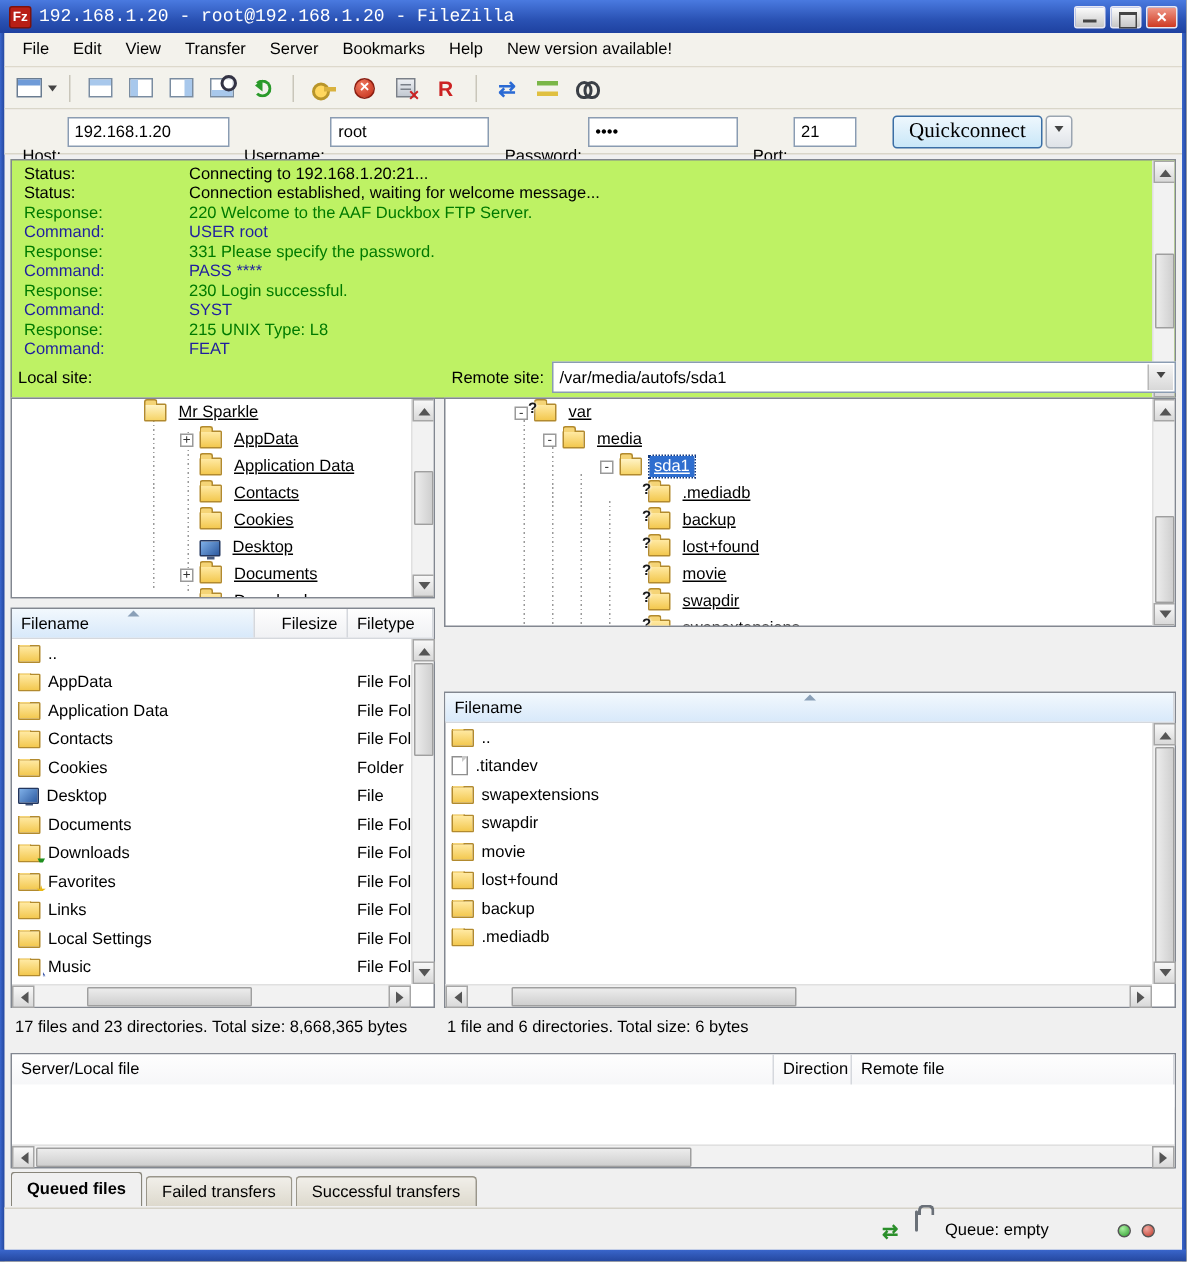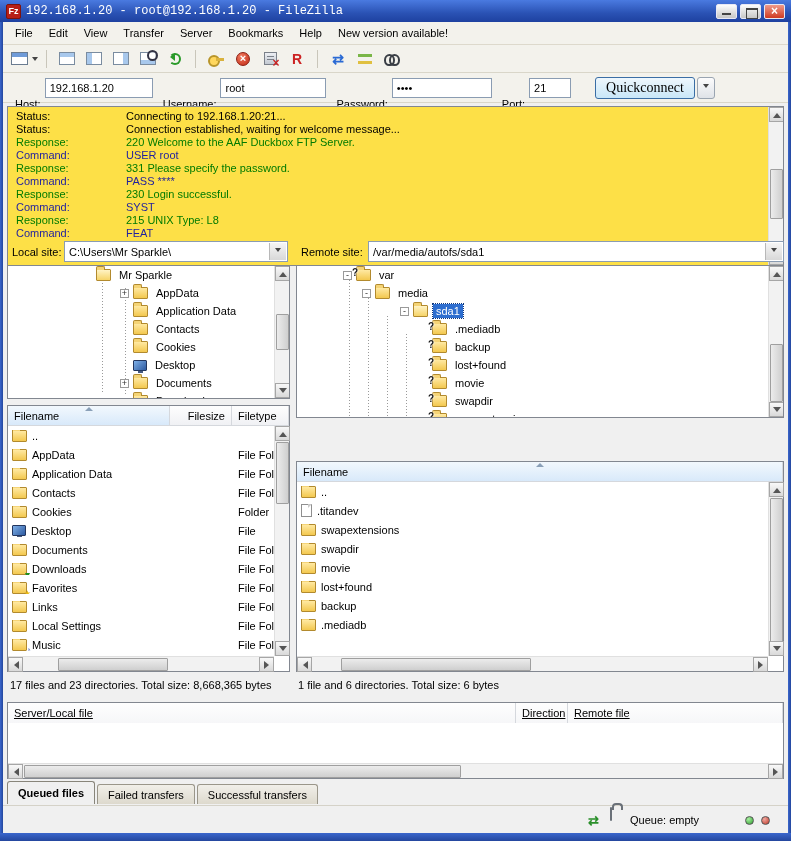--- a/index.html
+++ b/index.html
@@ -70,21 +70,21 @@
     border-bottom:1px solid #d9d6c9; display:flex; align-items:center; padding-left:12px; }
   .qlabel { margin-right:4px;margin-top:32px; }
   .qinput { height:20px; border:1px solid #8a9cb2; background:#fff; padding:0 4px;
     font-family:"Liberation Sans", sans-serif; font-size:11px; }
   .qc-btn { height:22px; margin-left:24px; padding:0 10px; border:1px solid #3a6ea5; border-radius:3px;
     background:linear-gradient(#eef7fd,#c9e7f8); font-family:Liberation Serif, serif; font-size:14px; }
   .qc-drop { height:22px; width:18px; margin-left:2px; border:1px solid #9aa5b1; border-radius:3px;
     background:linear-gradient(#fcfcfc,#dfe3e8); display:flex; align-items:center; justify-content:center; }
 
   
-  .logpane { position:absolute; left:7px; top:106px; width:777px; height:160px; background:#fde047;
+  .logpane { position:absolute; left:7px; top:106px; width:777px; height:160px; background:#bef264;
     border:1px solid #828790; padding:3px 0 0 8px; overflow:hidden; }
   .logline { height:13px; line-height:13px; white-space:nowrap; }
   .loglabel { display:inline-block; width:110px; }
   .log-status   { color:#000; }
   .log-command  { color:#1f1f9f; }
   .log-response { color:#007a00; }
 
   
   .vscroll { position:absolute; width:15px; background:#f2f2f2; border-left:1px solid #e0e0e0; }
   .hscroll { position:absolute; height:15px; background:#f2f2f2; border-top:1px solid #e0e0e0; }
@@ -116,21 +116,21 @@
     text-align:center; font-size:9px; line-height:7px; color:#333; position:relative; }
   .exp.minus::before { content:"-"; } .exp.plus::before { content:"+"; }
   .ficon { position:relative; margin-right:5px; flex:none; }
   .fold { display:block; width:15px; height:12px; background:linear-gradient(#ffe9a2,#f3c84f);
     border:1px solid #b28a2e; border-radius:1px; position:relative; }
   .fold::before { content:""; position:absolute; top:-4px; left:-1px; width:7px; height:3px;
     background:#f5d476; border:1px solid #b28a2e; border-bottom:none; border-radius:2px 2px 0 0; }
   .fold.open { background:linear-gradient(#fff3c4,#f6d468); }
   .q-badge::after { content:"?"; position:absolute; left:-4px; top:-2px; font-weight:bold; font-size:10px;
     color:#1a1a1a; z-index:3; text-shadow:0 0 2px #fff, 0 0 2px #fff; }
-  .tlabel { padding:1px 3px; }
+  .tlabel { padding:1px 3px;text-decoration:underline; }
   .tlabel.selected { background:#2e6ecf; color:#fff; outline:1px dotted #10377d; }
   .guide { position:absolute; width:1px; z-index:1;
     background-image:repeating-linear-gradient(to bottom,#9a9a9a 0 1px,transparent 1px 3px); }
 
   .icon-desktop { display:block; width:14px; height:11px; border:1px solid #23365e; border-radius:1px;
     background:linear-gradient(135deg,#7fb0e8,#2d5aa0); position:relative; }
   .icon-desktop::after { content:""; position:absolute; left:4px; bottom:-3px; width:5px; height:2px; background:#44587e; }
   .icon-file { display:block; width:11px; height:13px; background:#fff; border:1px solid #8f8f8f; position:relative; }
   .icon-file::before { content:""; position:absolute; right:-1px; top:-1px; width:0; height:0;
     border-left:4px solid #c9c9c9; border-bottom:4px solid transparent; }
@@ -151,21 +151,21 @@
   .lbody { position:absolute; left:0; top:20px; right:15px; bottom:15px; overflow:hidden; }
   .lrow { height:19px; display:flex; align-items:center; white-space:nowrap; }
   .cname { display:flex; align-items:center; padding-left:4px; overflow:hidden; flex:none; }
   .csize { width:62px; text-align:right; padding-right:6px; flex:none; }
   .ctype { flex:1; padding-left:6px; overflow:hidden; }
 
   .pane-status { position:absolute; top:676px; height:18px; line-height:18px; }
 
   
   .queue { position:absolute; left:7px; top:702px; width:777px; height:77px; background:#fff; border:1px solid #828790; }
-  .qhead { height:36px; display:flex; background:linear-gradient(#fefefe,#f0f1f4); border-bottom:1px solid #d5d8dd;text-decoration:underline; }
+  .qhead { height:36px; display:flex; background:linear-gradient(#fefefe,#f0f1f4); border-bottom:1px solid #d5d8dd; }
   .tabs { position:absolute; left:7px; top:781px; height:23px; display:flex; align-items:flex-end; gap:2px; }
   .tab { height:20px; padding:4px 10px 0; background:linear-gradient(#f1efe9,#ddd9cd);
     border:1px solid #9a968a; border-bottom:none; border-radius:3px 3px 0 0; white-space:nowrap; }
   .tab.active { height:23px; padding-top:5px; background:#f0f0f0; font-weight:bold; border-color:#88857a; }
 
   
   .statusbar { position:absolute; left:3px; top:805px; width:785px; height:28px; background:#f0f0f0;
     border-top:1px solid #d5d2c8; }
   .sb-icon { position:absolute; top:7px; }
   .ic-speed::before { content:"\21C4"; color:#2a8f2a; font-weight:bold; font-size:13px; }
@@ -283,26 +283,20 @@
           <span class="t-up"></span>
         </span>
       <span class="sthumb" style="top:62px;height:50px"></span>
       <span class="sbtn down">
           <span class="t-down"></span>
         </span>
     </div>
   </div>
 
   <span class="sitelabel" style="left:12px">Local site:</span>
-  <div class="combo" style="left:64px;width:224px">
-    <span>C:\Users\Mr Sparkle\</span>
-    <span class="combo-arrow">
-        <span class="caret" style="margin:0"></span>
-      </span>
-  </div>
   <span class="sitelabel" style="left:301px">Remote site:</span>
   <div class="combo" style="left:368px;width:416px">
     <span>/var/media/autofs/sda1</span>
     <span class="combo-arrow">
         <span class="caret" style="margin:0"></span>
       </span>
   </div>
 
   <div class="tree local-tree">
     <div class="guide" style="left:94px;top:14px;height:114px"></div>

